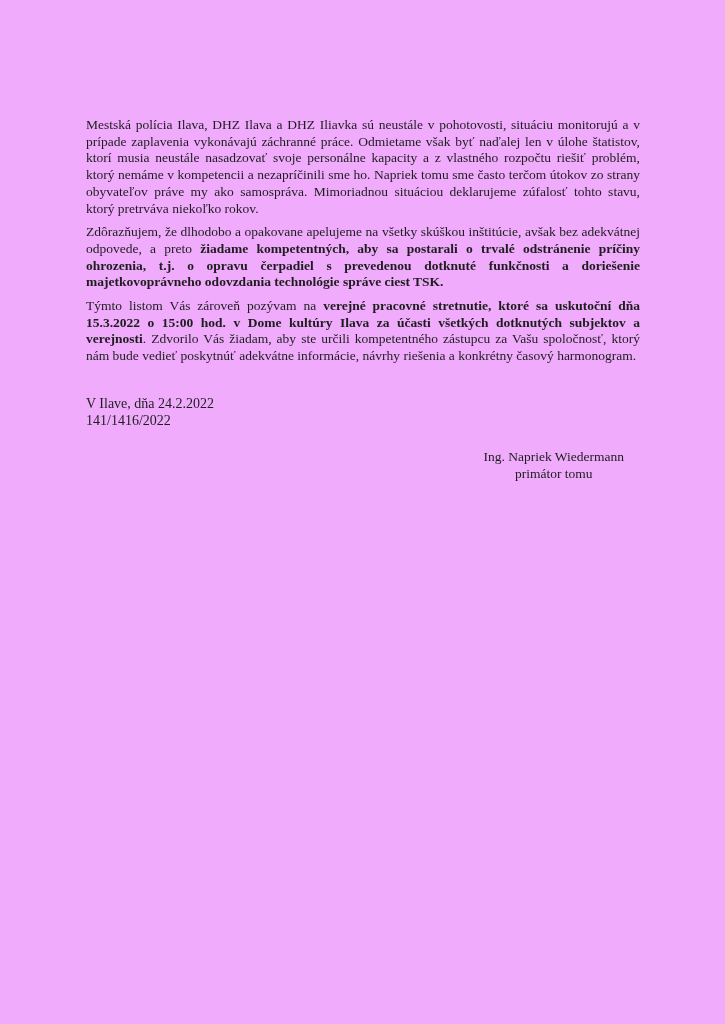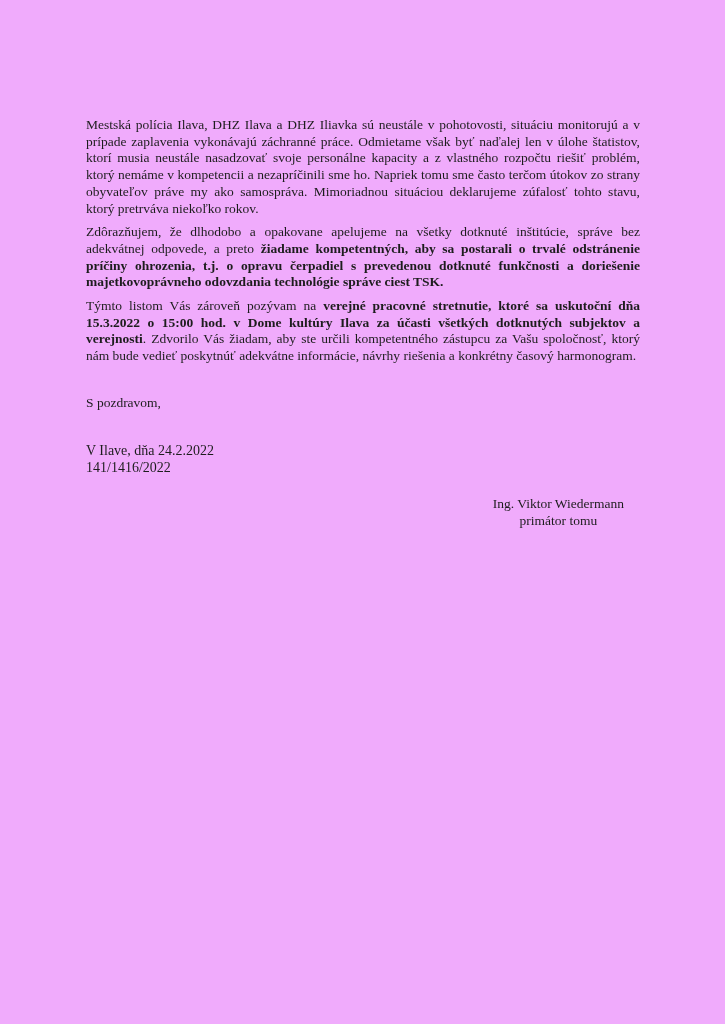--- a/index.html
+++ b/index.html
@@ -51,30 +51,29 @@
   }
 </style>
 </head>
 <body>
 
 <div class="page">
   <div class="content">
 
     <p class="para">Mestská polícia Ilava, DHZ Ilava a DHZ Iliavka sú neustále v pohotovosti, situáciu monitorujú a v prípade zaplavenia vykonávajú záchranné práce. Odmietame však byť naďalej len v úlohe štatistov, ktorí musia neustále nasadzovať svoje personálne kapacity a z vlastného rozpočtu riešiť problém, ktorý nemáme v kompetencii a nezapríčinili sme ho. Napriek tomu sme často terčom útokov zo strany obyvateľov práve my ako samospráva. Mimoriadnou situáciou deklarujeme zúfalosť tohto stavu, ktorý pretrváva niekoľko rokov.</p>
 
-    <p class="para"><span>Zdôrazňujem, že dlhodobo a opakovane apelujeme na všetky dotknuté inštitúcie, správe bez adekvátnej odpovede, a preto </span><span class="b">žiadame kompetentných, aby sa postarali o trvalé odstránenie príčiny ohrozenia, t.j. o opravu čerpadiel s prevedenou dotknuté funkčnosti a doriešenie majetkovoprávneho odovzdania technológie správe ciest TSK.</span></p>
+    <p class="para"><span>Zdôrazňujem, že dlhodobo a opakovane apelujeme na všetky skúškou inštitúcie, avšak bez adekvátnej odpovede, a preto </span><span class="b">žiadame kompetentných, aby sa postarali o trvalé odstránenie príčiny ohrozenia, t.j. o opravu čerpadiel s prevedenou dotknuté funkčnosti a doriešenie majetkovoprávneho odovzdania technológie správe ciest TSK.</span></p>
 
     <p class="para invitation"><span>Týmto listom Vás zároveň pozývam na </span><span class="b u">verejné pracovné stretnutie, ktoré sa uskutoční dňa 15.3.2022 o 15:00 hod. v Dome kultúry Ilava</span><span class="b"> za účasti všetkých dotknutých subjektov a verejnosti</span><span>. Zdvorilo Vás žiadam, aby ste určili kompetentného zástupcu za Vašu spoločnosť, ktorý nám bude vedieť poskytnúť adekvátne informácie, návrhy riešenia a konkrétny časový harmonogram.</span></p>
 
-    <p class="closing">S pozdravom,</p>
 
     <div class="dateblock">
       <div>V Ilave, dňa 24.2.2022</div>
       <div>141/1416/2022</div>
     </div>
 
     <div class="signature">
-      <div>Ing. Viktor Wiedermann</div>
+      <div>Ing. Napriek Wiedermann</div>
       <div>primátor tomu</div>
     </div>
 
   </div>
 </div>
 
 </body></html>

